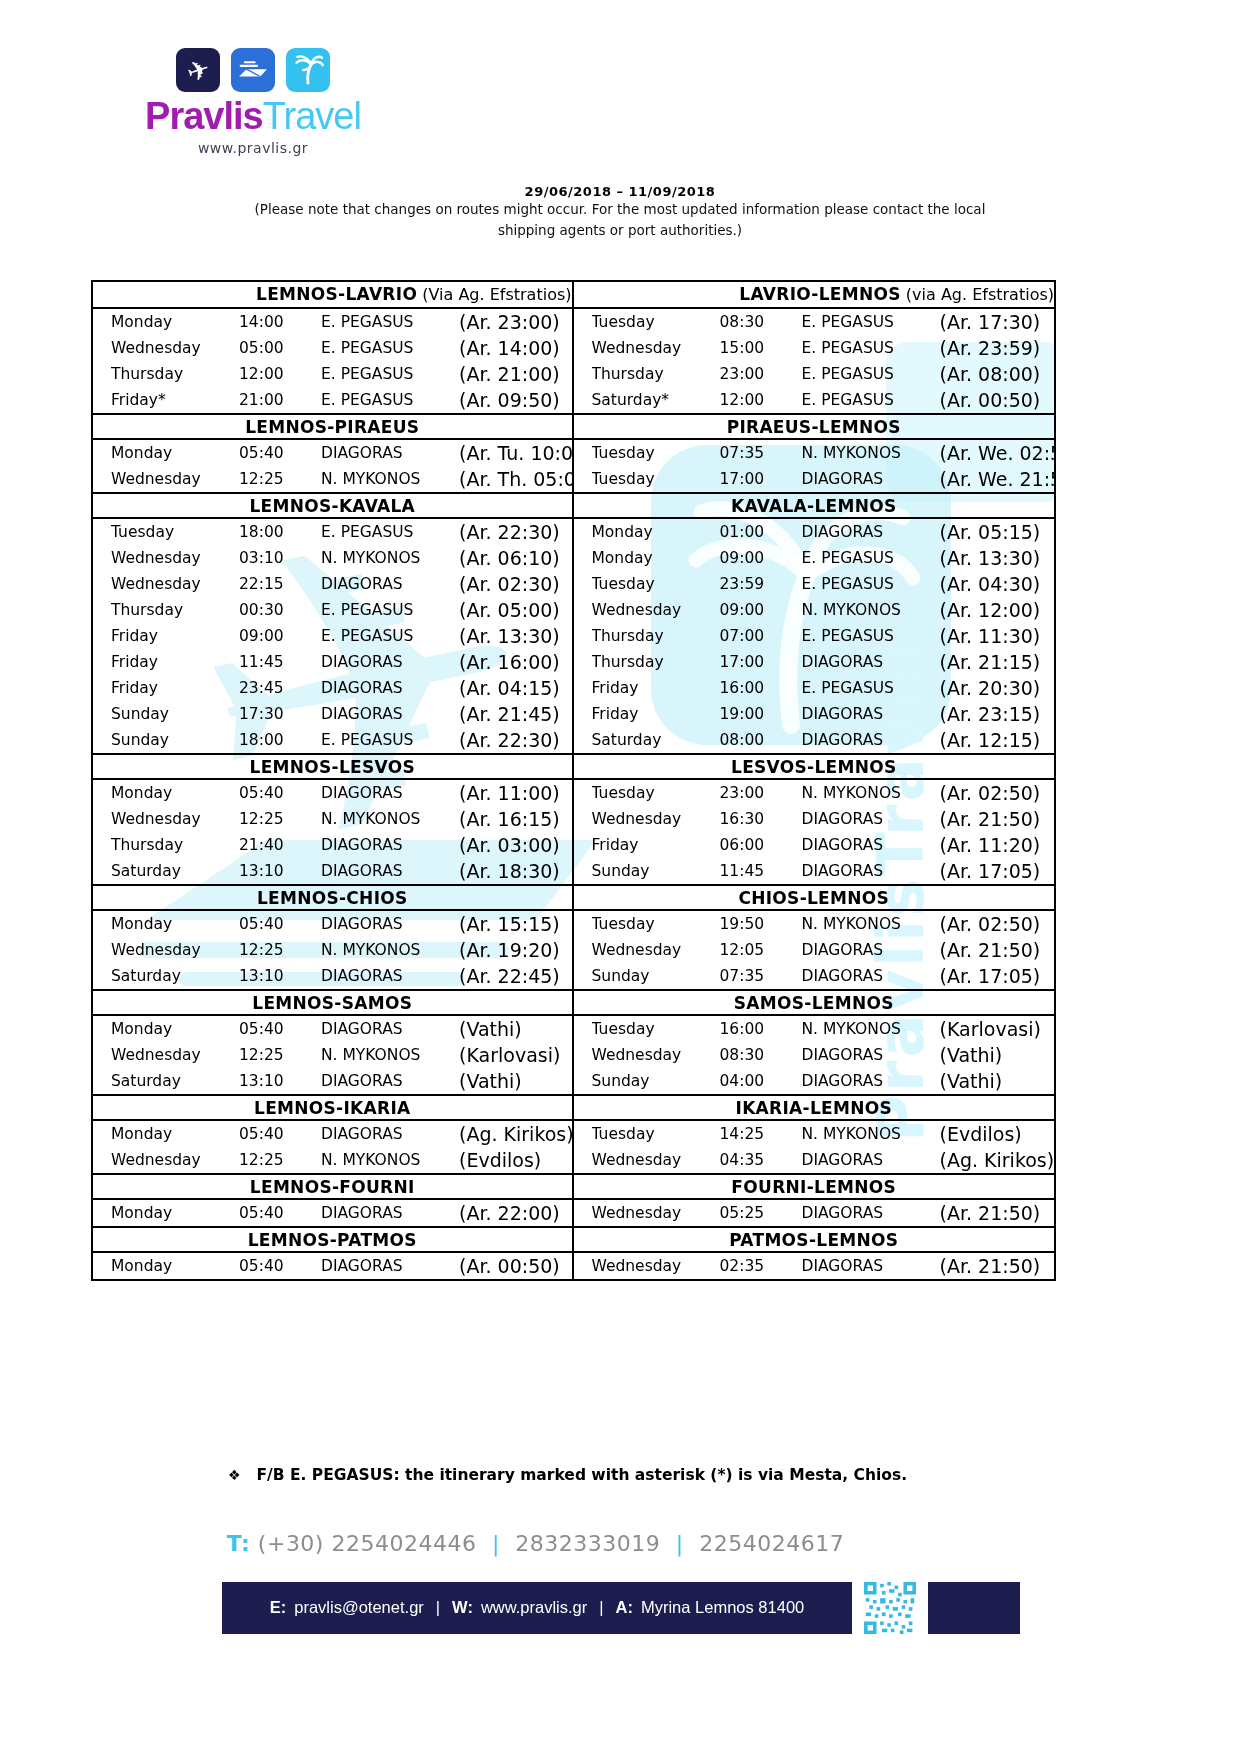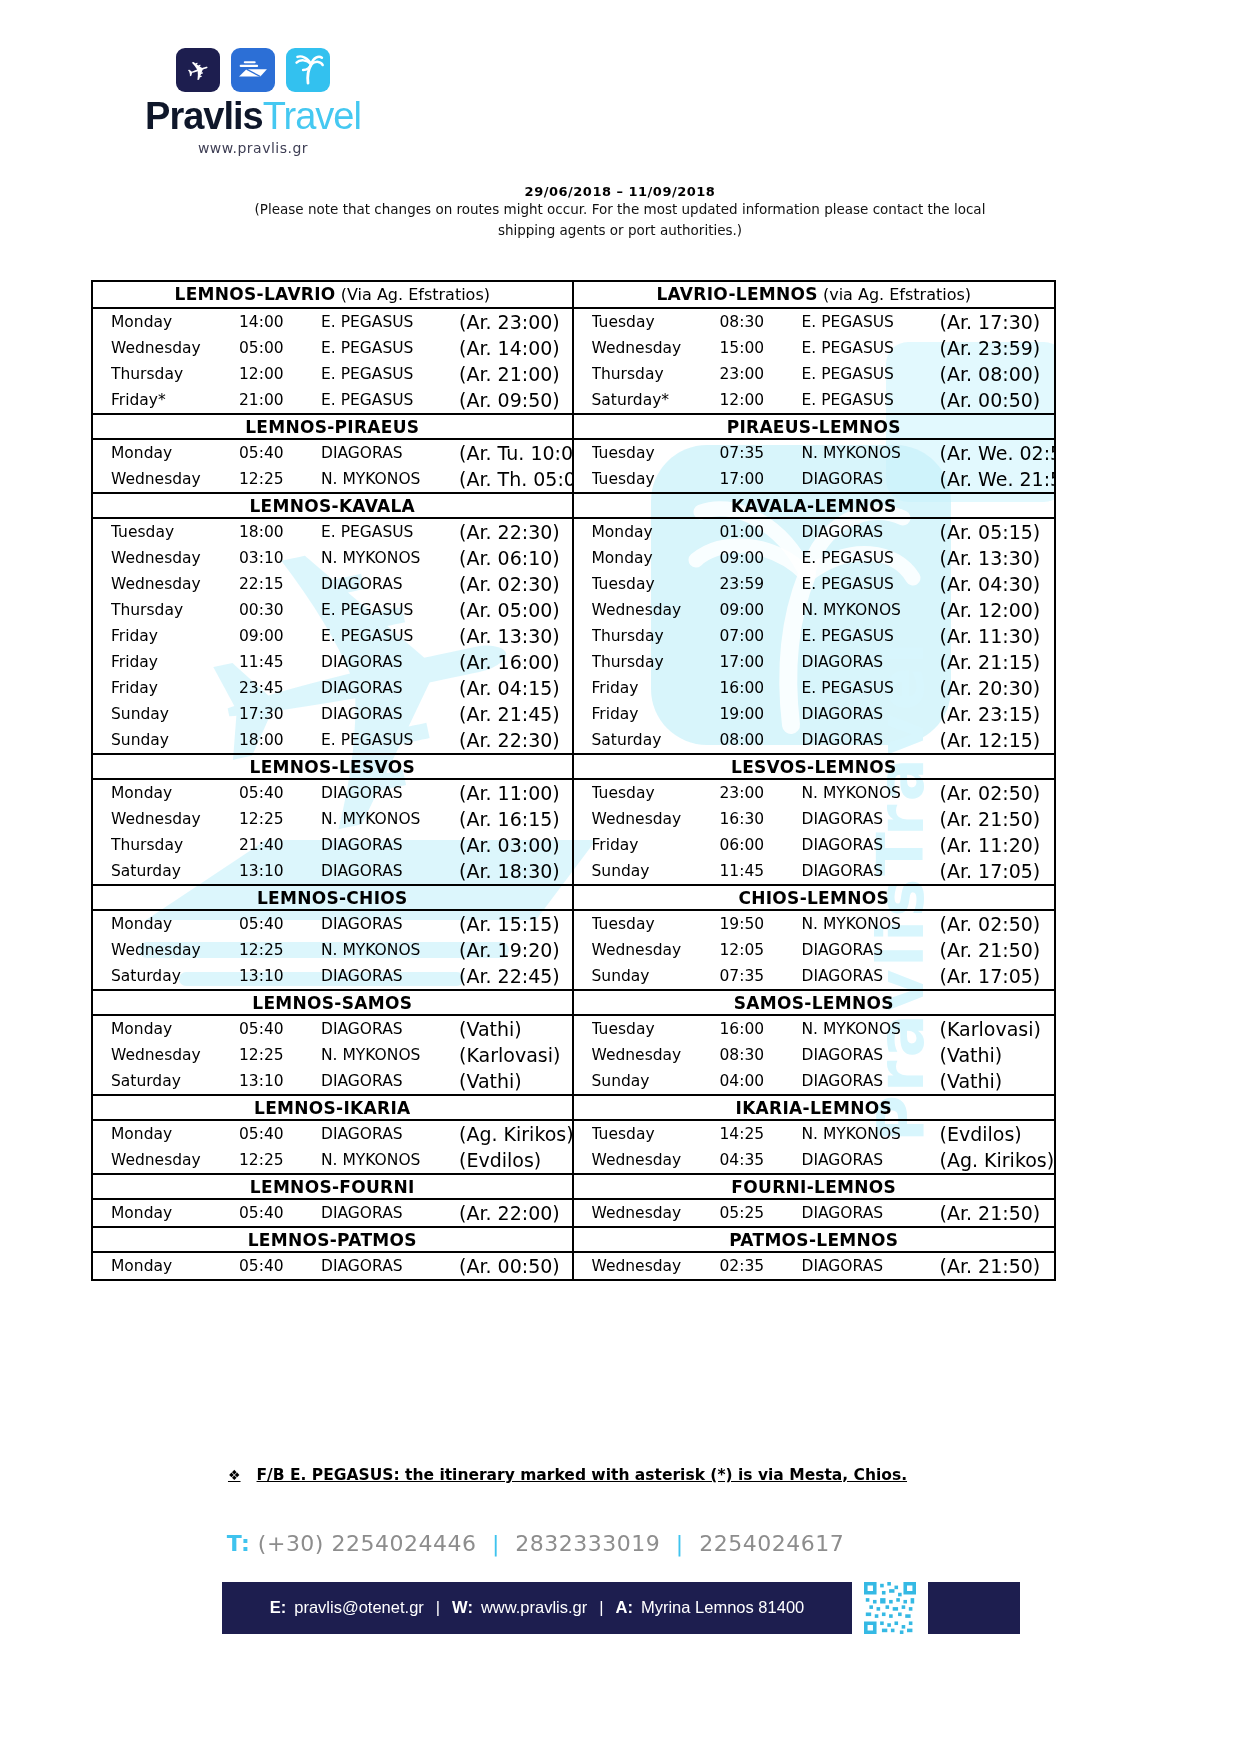--- a/index.html
+++ b/index.html
@@ -12,42 +12,42 @@
   
   .logo { width:226px; margin:48px 0 0 140px; text-align:center; position:relative; z-index:2; }
   .logo-icons { display:flex; justify-content:center; gap:11px; }
   .tile { width:44px; height:44px; border-radius:9px; display:flex; align-items:center; justify-content:center; }
   .tile-navy { background:#1d1e4f; }
   .tile-blue { background:#2c6fd6; }
   .tile-cyan { background:#33c1ef; }
   .tile .plane-glyph { color:#fff; font-size:27px; transform:rotate(-18deg); line-height:1; }
   .brand { margin-top:5px; font-weight:bold; font-size:38px; letter-spacing:-1px; line-height:1.05;
            font-family:"Liberation Sans","DejaVu Sans",sans-serif; white-space:nowrap; }
-  .brand-bold { color:#0f172a; }
+  .brand-bold { color:#a21caf; }
   .brand-light { color:#45c8f1; font-weight:normal; }
   .logo-site { margin-top:3px; font-size:14px; color:#3f3f55; letter-spacing:0.5px; }
   
   .title { margin-top:28px; text-align:center; font-size:13px; font-weight:bold; letter-spacing:0.5px; position:relative; z-index:2; }
   .note { text-align:center; font-size:13.5px; line-height:1.55; color:#111; position:relative; z-index:2; }
   
   .table-wrap { position:relative; width:965px; margin:39px 0 0 91px; }
   .watermark { position:absolute; left:0; top:0; width:965px; height:1001px; z-index:0; pointer-events:none; }
   .table-inner { position:relative; z-index:1; border:2px solid #000; }
   .section { display:grid; grid-template-columns:1fr 1fr; }
   .half.left { border-right:2px solid #000; }
   .sec-header { height:27px; line-height:25px; text-align:center; border-top:2px solid #000; border-bottom:2px solid #000; white-space:nowrap; }
-  .section:first-child .sec-header { border-top:none; }
+  .section:first-child .sec-header { border-top:none;text-align:right; }
   .sec-title { font-weight:bold; font-size:17px; letter-spacing:0.3px; }
   .sec-subtitle { font-size:16px; }
   .row { display:grid; grid-template-columns:128px 82px 138px auto; height:26px; line-height:26px; padding-left:18px; }
   .cell { font-size:15.5px; white-space:nowrap; overflow:hidden; }
   .arrival-cell { font-size:19px; }
   
   .footnote { margin:185px 0 0 91px; width:965px; text-align:center; padding-right:12px;
-              font-size:15.5px; font-weight:bold; position:relative; z-index:2;text-decoration:underline; }
+              font-size:15.5px; font-weight:bold; position:relative; z-index:2; }
   .fn-bullet { font-size:14px; margin-right:16px; font-weight:normal; }
   .phone { margin:47px 0 0 91px; width:965px; text-align:center; padding-right:76px;
            font-size:22px; color:#8d8d8d; letter-spacing:0.5px; position:relative; z-index:2; }
   .phone .t-label { color:#3fc3ee; font-weight:bold; }
   .phone .pipe { color:#3fc3ee; padding:0 8px; }
   .footer-row { margin:26px 0 0 222px; display:flex; align-items:center; gap:12px; position:relative; z-index:2; }
   .footer-bar { width:630px; height:52px; background:#1d1e4f; color:#fff; display:flex;
                 align-items:center; justify-content:center; font-size:16.5px; white-space:nowrap;
                 font-family:"Liberation Sans","DejaVu Sans",sans-serif; }
   .footer-bar b { font-weight:bold; }

